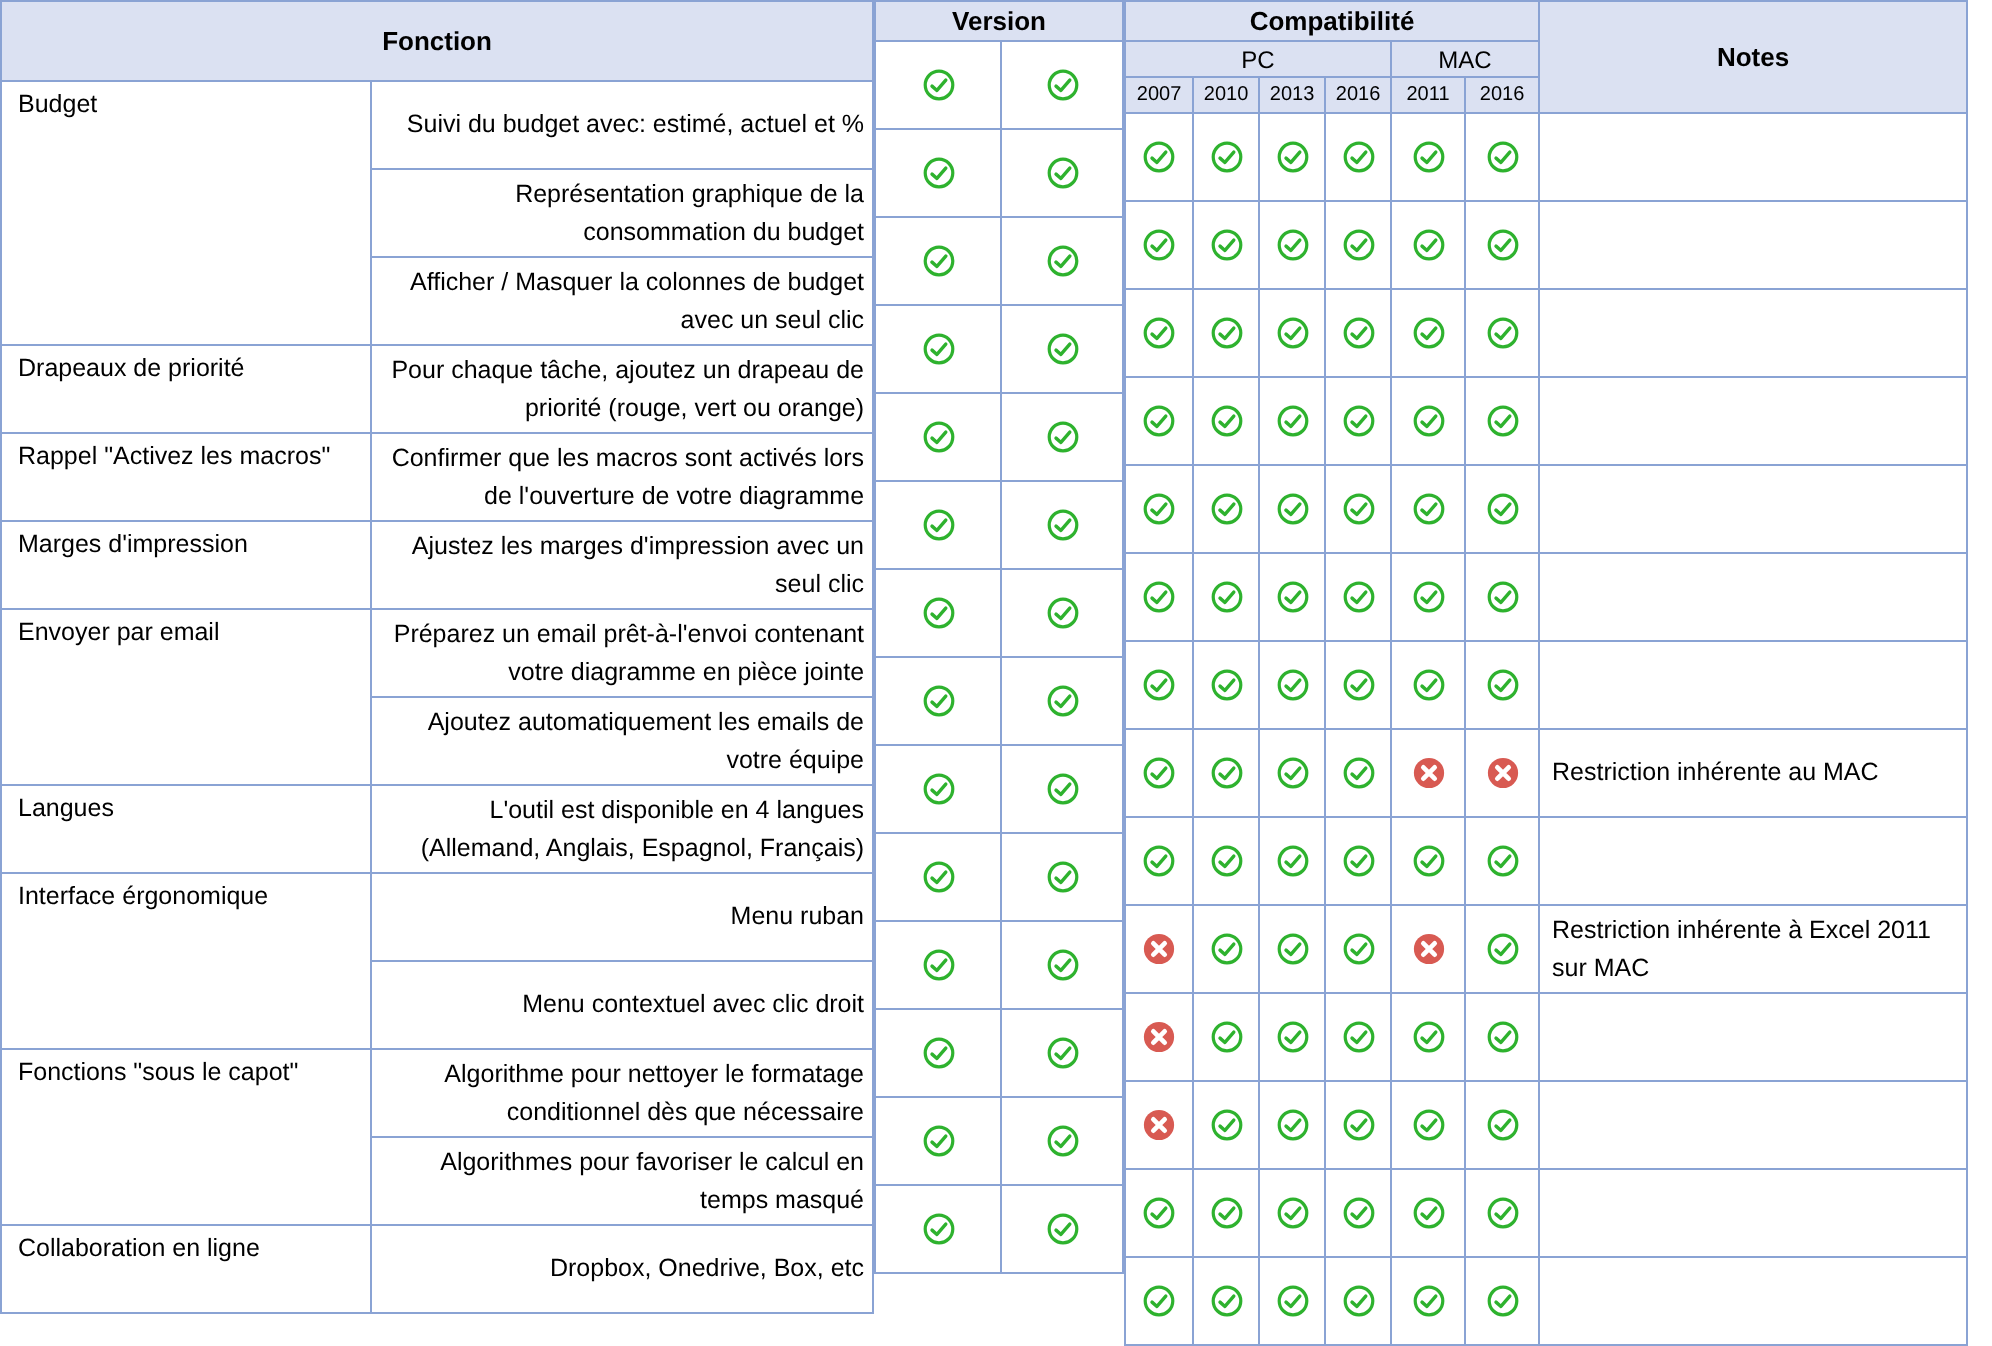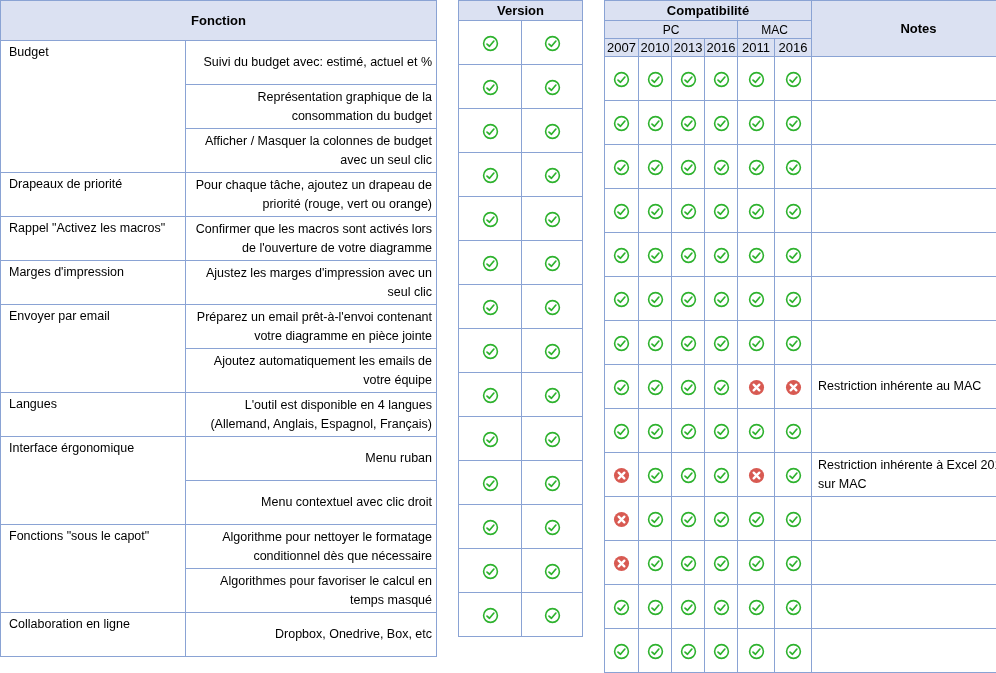--- a/index.html
+++ b/index.html
@@ -6,22 +6,22 @@
     --bd:#8aa3d4;
     --hbg:#dbe1f2;
   }
   html,body{margin:0;padding:0;background:#ffffff;}
   body{font-family:"Liberation Sans",sans-serif;color:#000;}
   .wrap{display:flex;align-items:flex-start;width:996px;}
   table{border-collapse:collapse;table-layout:fixed;background:#fff;}
   td,th{border:1px solid var(--bd);overflow:hidden;box-sizing:border-box;}
   th{background:var(--hbg);font-weight:bold;font-size:13px;text-align:center;vertical-align:middle;padding:0;}
   th.sub{font-size:12px;font-weight:normal;}
-  th.year{font-size:13px;font-weight:normal;}
-  .gapL{margin-left:21px;}
+  th.year{font-size:10px;font-weight:normal;}
+  .gapL{margin-left:0;}
   tr.hr1{height:20px;}
   tr.hr2{height:18px;}
   tr.hr3{height:18px;}
   tr.hrTall{height:40px;}
   tr.hr2v{height:36px;}
   tbody tr{height:44px;}
   td.cat{vertical-align:top;padding:2px 4px 0 8px;font-size:12.5px;line-height:1.45;}
   td.desc{vertical-align:middle;padding:1px 4px 1px 7px;font-size:12.5px;line-height:1.5;text-align:right;}
   td.icon-cell{text-align:center;vertical-align:middle;padding:0;}
   td.note{vertical-align:middle;padding:1px 10px 1px 6px;font-size:12.5px;line-height:1.5;}

